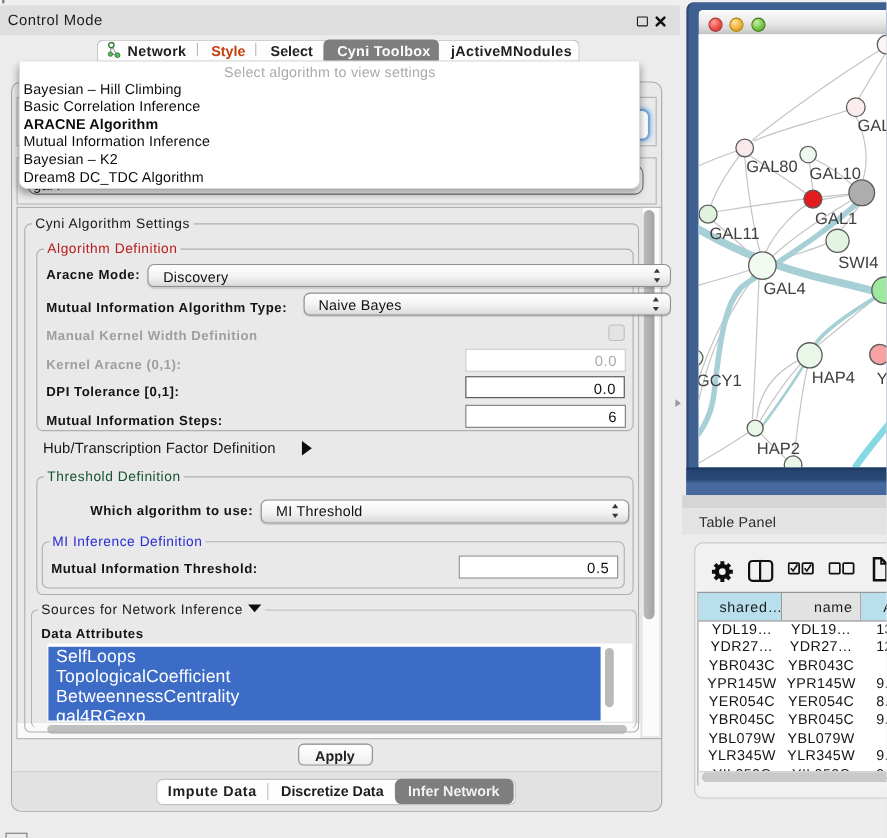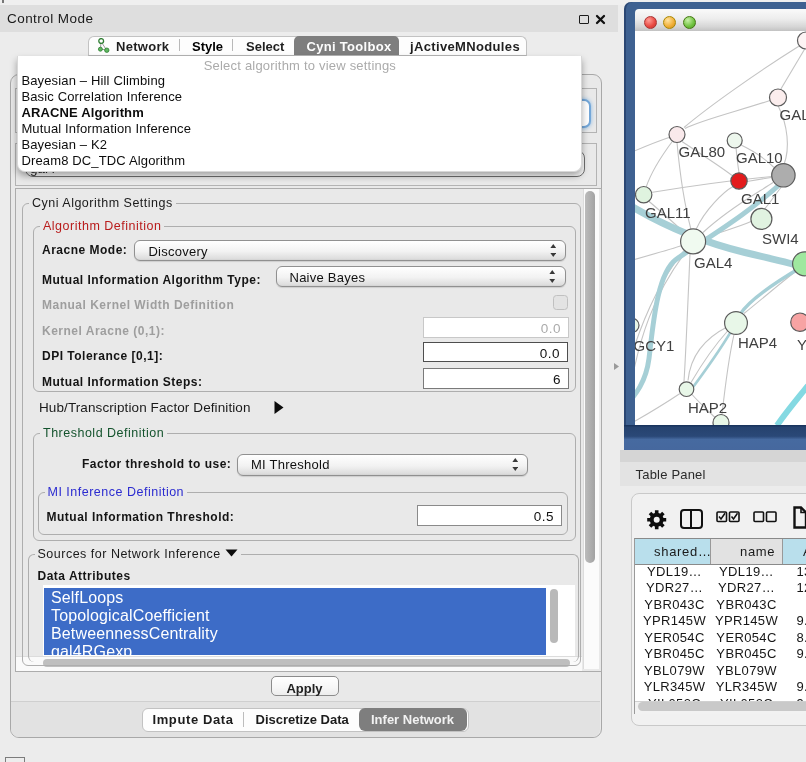--- a/index.html
+++ b/index.html
@@ -7,21 +7,21 @@
        font-family:"Liberation Sans", sans-serif;}
   #page{position:relative;width:806px;height:762px;overflow:hidden;}
   .abs{position:absolute;}
   .lbl{font-weight:bold;font-size:12px;color:#141414;letter-spacing:0.5px;white-space:nowrap;}
   .dis{color:#9e9e9e;}
   .grp{position:absolute;border:1px solid #aeaeae;border-radius:6px;}
   .gt{position:absolute;top:-8px;left:6px;background:#e9e9e9;padding:0 3px;
       font-size:12.5px;letter-spacing:0.5px;white-space:nowrap;}
   .combo{position:absolute;border:1px solid #909090;border-radius:6px;
          background:linear-gradient(180deg,#ffffff 0%,#f2f2f2 55%,#dedede 92%,#d2d2d2 100%);
-         box-shadow:0 1px 1px rgba(0,0,0,0.12);}
+         box-shadow:0 1px 1px rgba(0,0,0,0.12);padding-left:44px;}
   .combo .ct{position:absolute;left:13px;top:2.5px;font-size:13px;letter-spacing:0.25px;color:#101010;}
   .carr{position:absolute;right:9px;top:50%;width:6.5px;height:13px;margin-top:-6.5px;}
   .fld{position:absolute;background:#fff;font-size:13.5px;text-align:right;letter-spacing:0.5px;}
   .fld span{position:absolute;right:7px;top:3px;}
 </style>
 </head>
 <body>
 <div id="page">
 
   <div class="abs" style="left:0;top:0;width:806px;height:5px;background:#efefef;"></div>
@@ -42,21 +42,21 @@
   <div class="abs" style="left:179px;top:39px;width:1px;height:12px;background:#b9b9b9;"></div>
   <div class="abs" style="left:232px;top:39px;width:1px;height:12px;background:#b9b9b9;"></div>
   <div class="abs" style="left:293.5px;top:36px;width:105px;height:18.5px;background:#7e7e7e;border-radius:5px 5px 0 0;"></div>
   <svg class="abs" style="left:97px;top:37.5px;" width="13" height="15" viewBox="0 0 13 15">
     <path d="M4 3.5 L3.5 11 M4 3.5 L9.5 12 M3.5 11 L9.5 12" stroke="#9a9a9a" stroke-width="1"></path>
     <circle cx="4.2" cy="3" r="2.4" fill="#fff" stroke="#2e7d32" stroke-width="1.3"></circle>
     <circle cx="3.4" cy="11.2" r="2" fill="#5fb760" stroke="#2e7d32" stroke-width="0.8"></circle>
     <circle cx="9.8" cy="12.2" r="2.2" fill="#5fb760" stroke="#2e7d32" stroke-width="0.8"></circle>
   </svg>
   <div class="abs" style="left:116px;top:39px;font-size:13px;font-weight:bold;letter-spacing:0.3px;color:#1f1f1f;">Network</div>
-  <div class="abs" style="left:192px;top:39px;font-size:13px;font-weight:bold;color:#000000;text-align:center;">Style</div>
+  <div class="abs" style="left:192px;top:39px;font-size:13px;font-weight:bold;color:#c2410c;text-align:center;">Style</div>
   <div class="abs" style="left:246px;top:39px;font-size:13px;font-weight:bold;color:#1f1f1f;">Select</div>
   <div class="abs" style="left:306.5px;top:39px;font-size:13px;font-weight:bold;letter-spacing:0.3px;color:#fdfdfd;">Cyni Toolbox</div>
   <div class="abs" style="left:410px;top:39px;font-size:13px;font-weight:bold;letter-spacing:0.35px;color:#1f1f1f;">jActiveMNodules</div>
 
   <div class="abs" style="left:15px;top:88px;width:580px;height:43px;border:1px solid #b3b3b3;"></div>
   <div class="abs" style="left:30px;top:99px;width:557px;height:25px;background:#fff;border:2px solid #74a7d8;
        border-radius:7px;box-shadow:0 0 4px #86b8e6;"></div>
   <div class="abs" style="left:15px;top:143px;width:580px;height:41px;border:1px solid #b3b3b3;"></div>
   <div class="abs" style="left:25px;top:149.5px;width:558px;height:25px;background:#fafafa;border:1.5px solid #6f6f6f;border-radius:8px;">
      <span style="position:absolute;left:4px;top:10px;font-size:13.5px;color:#2a2a2a;">gal4</span>
@@ -111,21 +111,21 @@
     </div>
 
   <div class="abs" style="left:39px;top:399.5px;font-size:13.5px;letter-spacing:0.1px;color:#1a1a1a;">Hub/Transcription Factor Definition</div>
   <svg class="abs" style="left:272.5px;top:399.5px;" width="12" height="15" viewBox="0 0 12 15">
     <path d="M1.5 1 L10.5 7.5 L1.5 14 Z" fill="#0c0c0c"></path>
     </svg>
 
   <div class="grp" style="left:33px;top:433px;width:541px;height:106px;">
     <span class="gt" style="color:#14532d;">Threshold Definition</span>
   </div>
-  <div class="lbl abs" style="left:82px;top:456.5px;">Factor threshold to use:</div>
+  <div class="lbl abs" style="left:82px;top:456.5px;">Which algorithm to use:</div>
   <div class="combo" style="left:237px;top:453.5px;width:289px;height:20px;">
      <span class="ct">MI Threshold</span>
      <svg class="carr" viewBox="0 0 6.5 13">
         <path d="M3.25 0 L6.1 4 H0.4 Z" fill="#383838"></path>
         <path d="M3.25 13 L6.1 9 H0.4 Z" fill="#383838"></path>
       </svg>
   </div>
   <div class="grp" style="left:37.5px;top:492px;width:528px;height:41px;">
     <span class="gt" style="color:#2b2bd0;">MI Inference Definition</span>
   </div>

